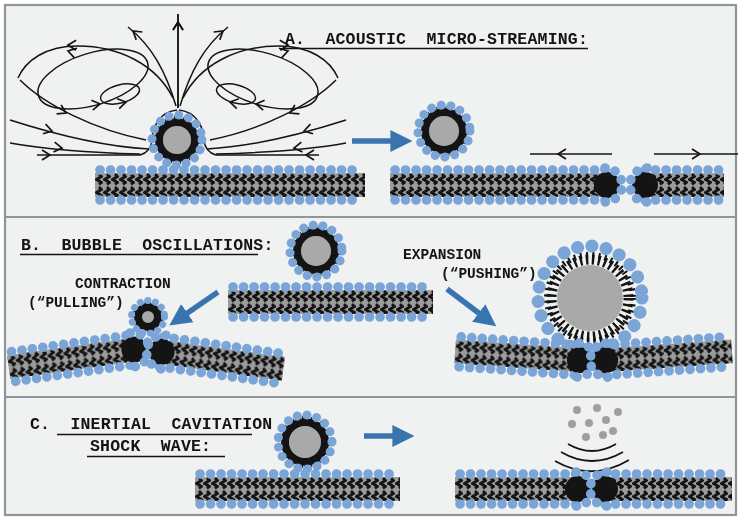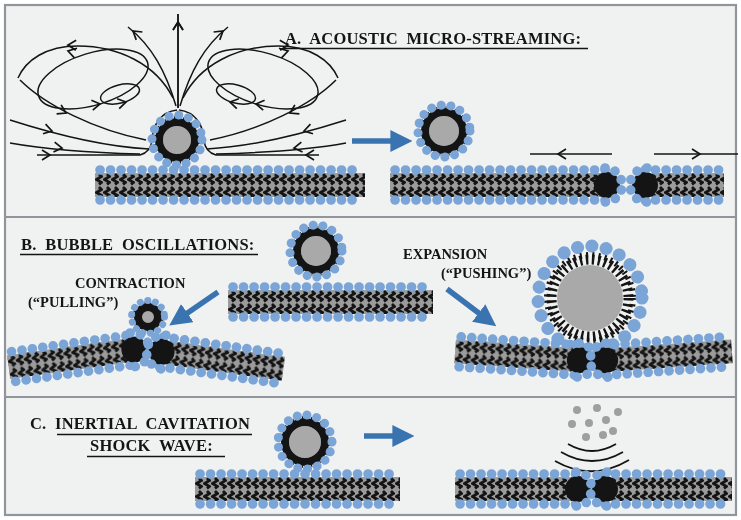--- a/index.html
+++ b/index.html
@@ -1,16 +1,16 @@
 <!DOCTYPE html>
 <html style="--bg: #f0f1f1; --ink: #141414; --frame-gray: #8f959a; --head-blue: #7aa5d6; --arrow-blue: #3a74b0; --membrane-gray: #9b9b9b; --bubble-gray: #a9a9a9; --fragment-gray: #9f9f9f;"><head>
 <meta charset="utf-8">
 <style>
   html,body{margin:0;padding:0;background:#ffffff;}
-  .stage{position:relative;width:741px;height:520px;background:#ffffff;font-family:Liberation Serif, serif;}
+  .stage{position:relative;width:741px;height:520px;background:#ffffff;font-family:Liberation Mono, monospace;}
   svg{display:block;}
   .frame{fill:var(--bg);stroke:var(--frame-gray);stroke-width:2.2;}
   .divider{stroke:var(--frame-gray);stroke-width:1.8;}
   .sl{stroke:var(--ink);stroke-width:1.5;fill:none;}
   .chv{stroke:var(--ink);stroke-width:1.7;fill:none;}
   .memcore{fill:var(--membrane-gray);}
   .heads{stroke:var(--head-blue);stroke-width:9.6;stroke-dasharray:0.1 10.4;stroke-linecap:round;fill:none;}
   .ink{fill:var(--ink);}
   .core{fill:var(--bubble-gray);}
   .ring{stroke:var(--ink);stroke-width:8;fill:none;}

